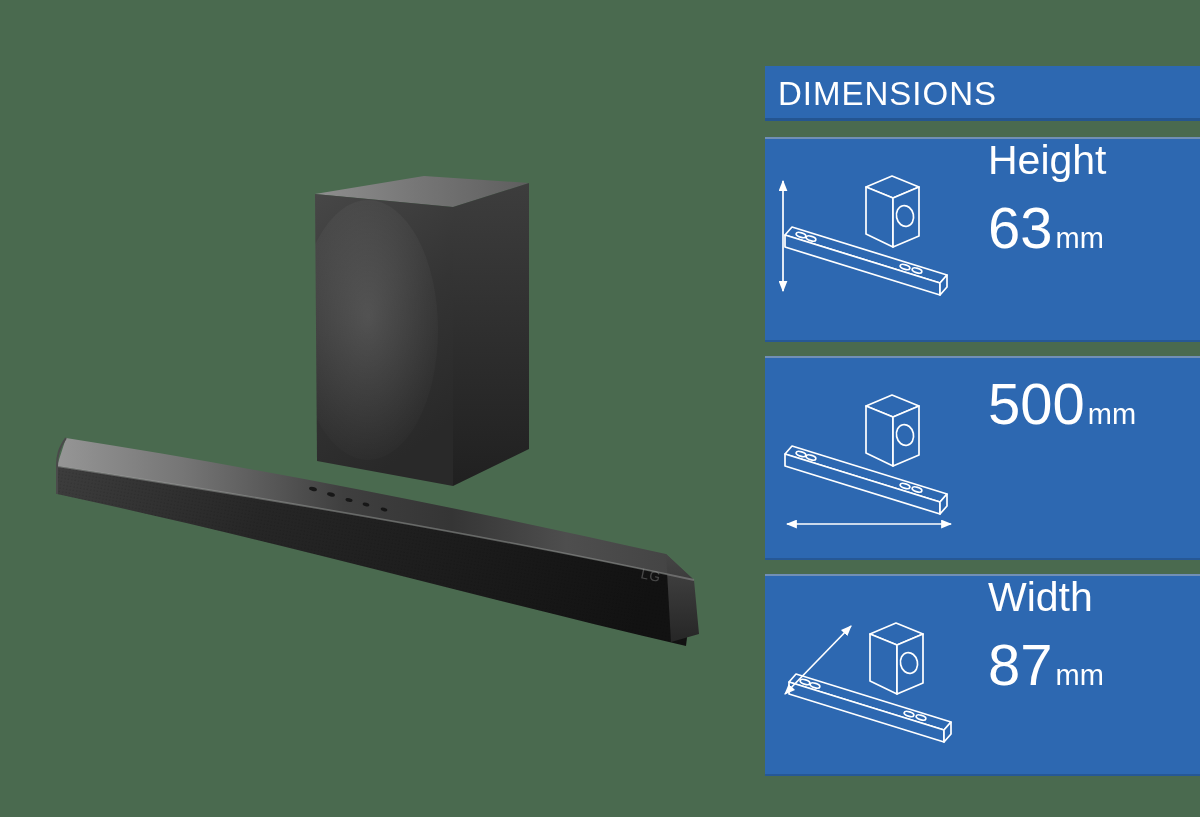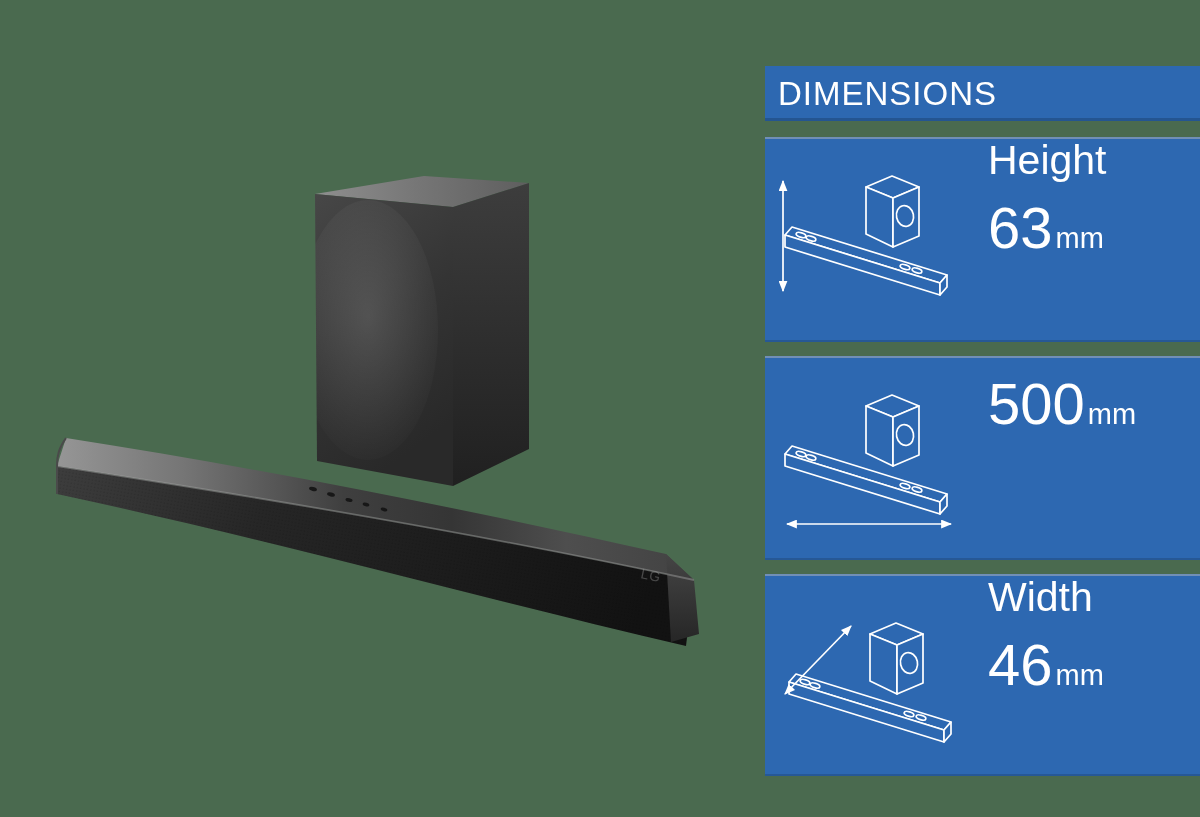--- a/index.html
+++ b/index.html
@@ -175,20 +175,20 @@
     </section>
 
     <section class="dim-panel p3">
       <svg class="dim-icon" width="190" height="175" viewBox="0 0 190 175">
         <use href="#sb-art" transform="translate(4,10)"></use>
         <line class="arrow-line" x1="8" y1="114" x2="74" y2="46" marker-start="url(#ah)" marker-end="url(#ah)"></line>
       </svg>
       <div class="dim-text">
         <div class="dim-label">Width</div>
         <div class="dim-value-row">
-          <span class="dim-value">46</span>
+          <span class="dim-value">87</span>
           <span class="dim-unit">mm</span>
         </div>
       </div>
     </section>
 
   </div>
 </div>
 
 </body></html>

